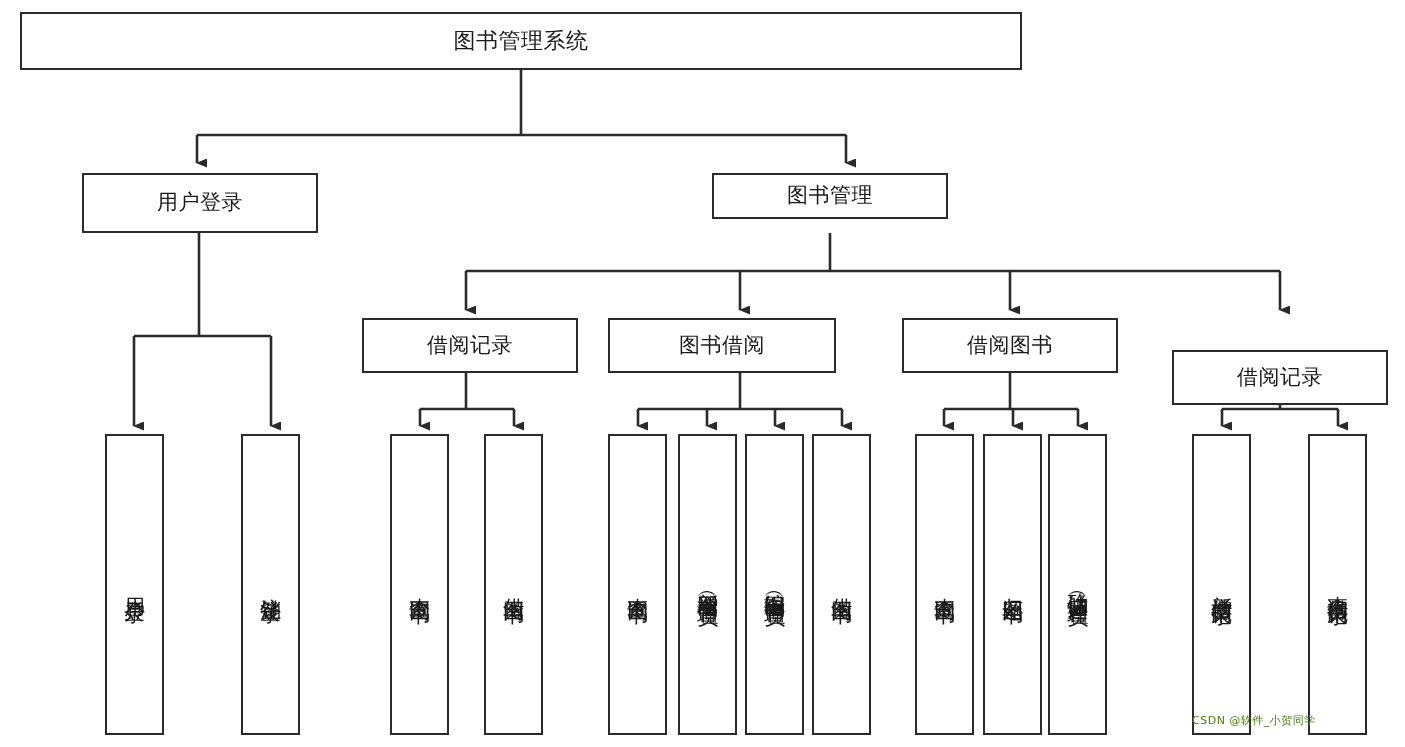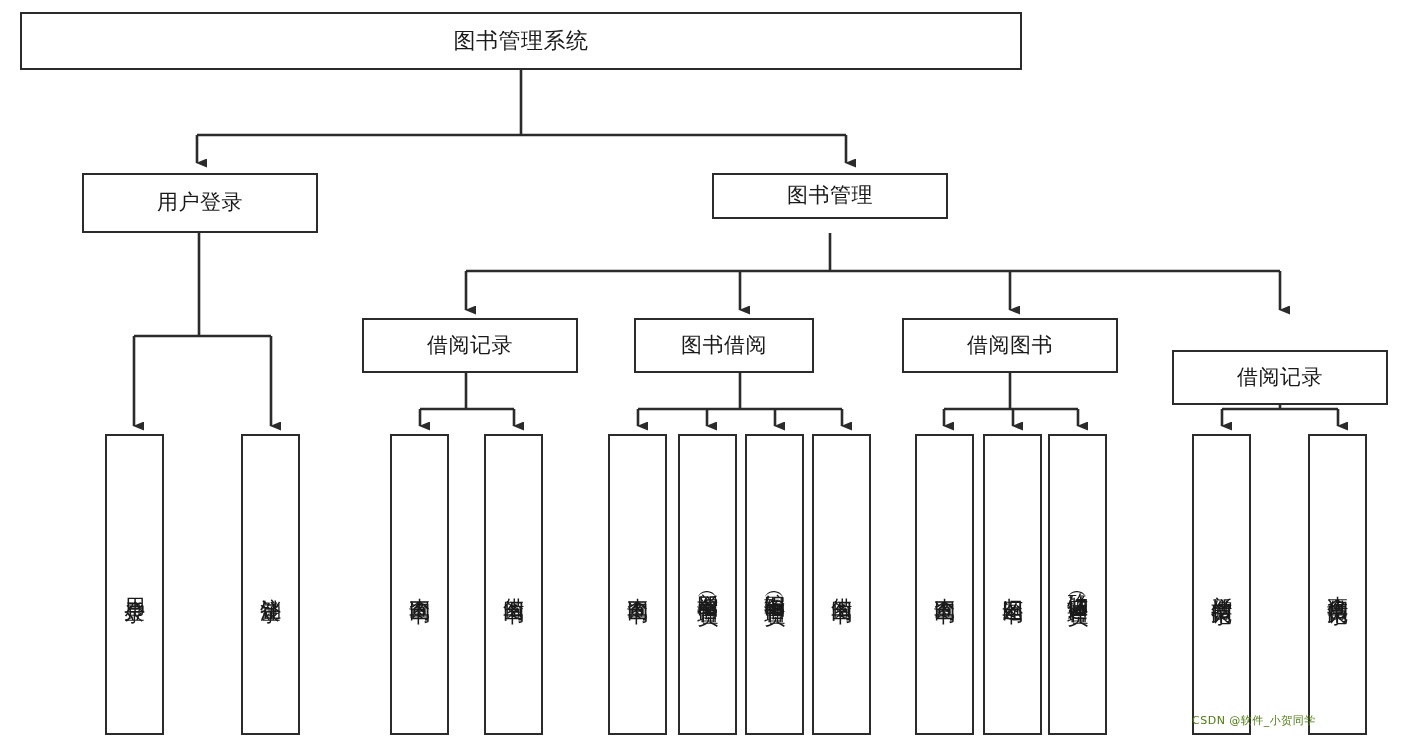--- a/index.html
+++ b/index.html
@@ -137,21 +137,21 @@
   <div class="node horizontal" style="left:82px; top:173px; width:236px; height:60px;">
     <span class="node-label">用户登录</span>
   </div>
   <div class="node horizontal" style="left:712px; top:173px; width:236px; height:46px;">
     <span class="node-label">图书管理</span>
   </div>
 
   <div class="node horizontal" style="left:362px; top:318px; width:216px; height:55px;">
     <span class="node-label">借阅记录</span>
   </div>
-  <div class="node horizontal" style="left:634px; top:318px; width:180px; height:55px;">
+  <div class="node horizontal" style="left:608px; top:318px; width:228px; height:55px;">
     <span class="node-label">图书借阅</span>
   </div>
   <div class="node horizontal" style="left:902px; top:318px; width:216px; height:55px;">
     <span class="node-label">借阅图书</span>
   </div>
   <div class="node horizontal" style="left:1172px; top:318px; width:216px; height:55px;margin-top:32px;">
     <span class="node-label">借阅记录</span>
   </div>
 
   <div class="node vertical" style="left:105px; top:434px; width:59px; height:301px;">

